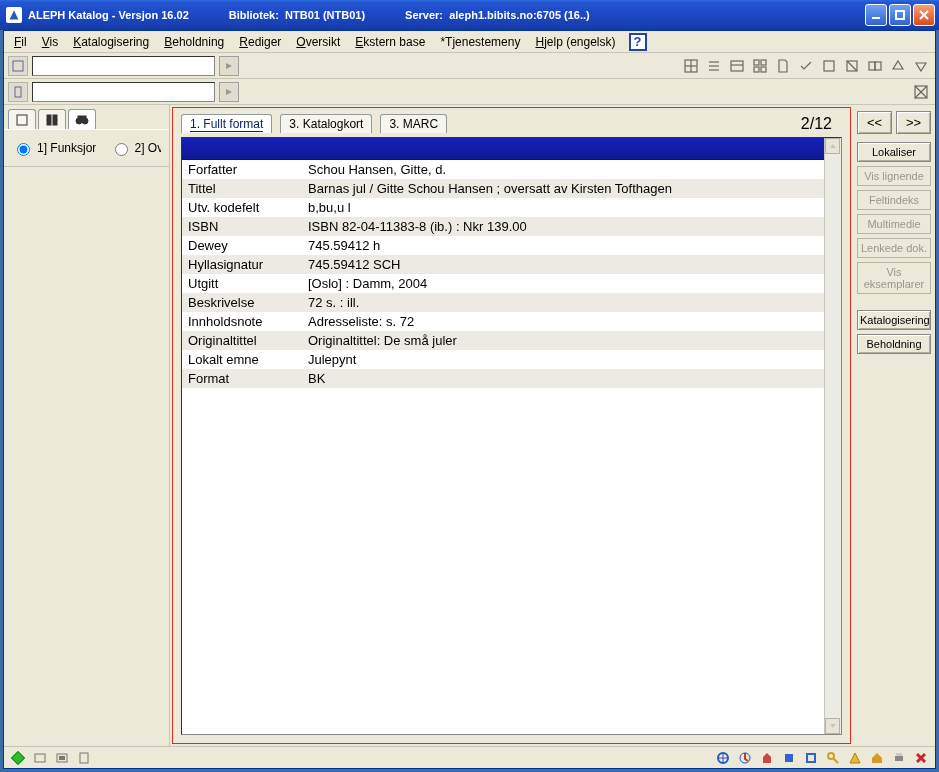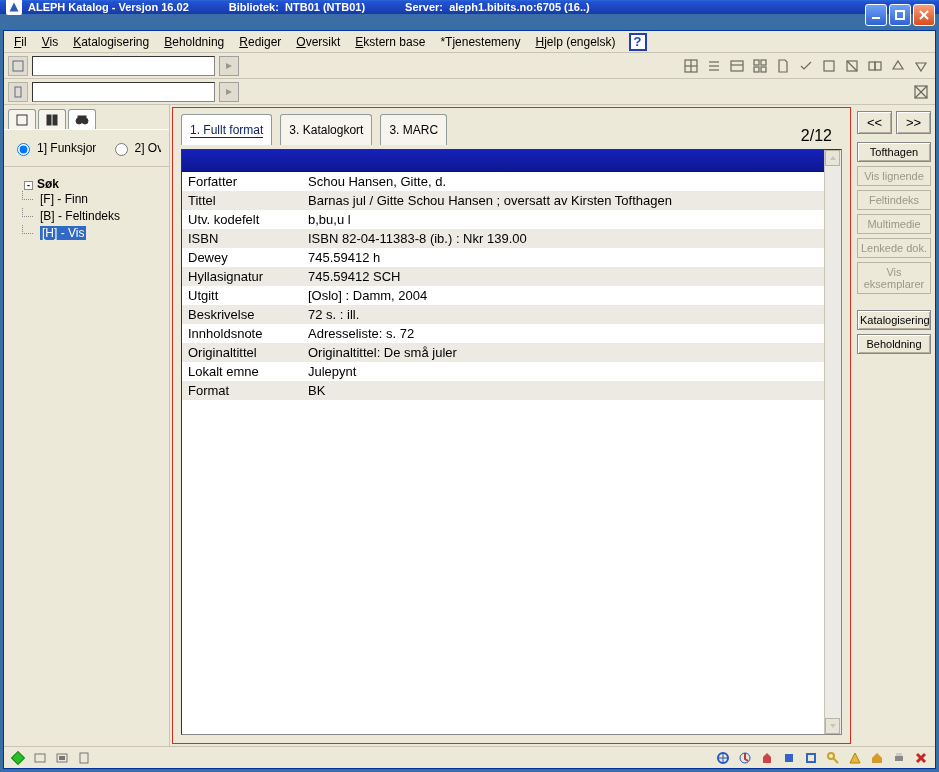--- a/index.html
+++ b/index.html
@@ -8,21 +8,21 @@
     font-family: Tahoma, Verdana, sans-serif;
     font-size: 11px;
     background: #3b6ea5;
     width: 939px;
     height: 772px;
     overflow: hidden;
     position: relative;
   }
   
   .titlebar {
-    height: 14px;
+    height: 30px;
     background: linear-gradient(to bottom,#2a6bdf 0%,#2556d0 8%,#1e49c8 40%,#1941b5 80%,#153a9f 100%);
     color:#fff;
     display:flex;
     align-items:center;
     padding:0 4px 0 6px;
     position:relative;
   }
   .titlebar .app-icon {
     width:16px;height:16px;margin-right:6px;
     background:#fff; border-radius:2px;
@@ -127,21 +127,21 @@
   }
   .center-area{
     flex:1;border:1px solid #d03020;margin:2px;display:flex;flex-direction:column;min-width:0;
     background:#ece9d8;
   }
   .view-tabs{
     display:flex;gap:8px;padding:6px 8px 4px 8px;font-size:12px;
     align-items:flex-end;
   }
   .view-tabs .tab{
-    border:1px solid #919b9c;border-bottom:none;background:#f6f4ec;padding:8px 8px;border-radius:3px 3px 0 0;color:#000;
+    border:1px solid #919b9c;border-bottom:none;background:#f6f4ec;padding:2px 8px;border-radius:3px 3px 0 0;color:#000;
   }
   .view-tabs .tab.active{background:#fff;color:#0a246a;position:relative;}
   .view-tabs .tab.active span{border-bottom:1px solid #0a246a}
   .counter{margin-left:auto;font-size:16px;color:#000;padding-right:10px}
   .record-wrap{
     flex:1;margin:0 8px 8px 8px;border:1px inset #888;background:#fff;display:flex;min-height:0;
   }
   .record-scroll{flex:1;overflow:hidden;}
   .record-header{
     height:22px;background:linear-gradient(to bottom,#1420b8,#0e1893);border-bottom:1px solid #0a1070;
@@ -356,28 +356,20 @@
       <div class="radio-row">
         <label>
             <input type="radio" name="lopt" checked="" style=""> 
             <span>1] Funksjon</span>
           </label>
         <label>
             <input type="radio" name="lopt" style=""> 
             <span>2] Ov</span>
           </label>
       </div>
-      <div class="tree">
-        <div class="root-node">
-          <span class="plusminus">-</span><span>Søk</span>
-        </div>
-        <div class="node twig">[F] - Finn</div>
-        <div class="node twig">[B] - Feltindeks</div>
-        <div class="node twig last"><span class="sel">[H] - Vis</span></div>
-      </div>
     </div>
 
     <div class="right-pane">
 
       <div class="center-area">
         <div class="view-tabs">
           <div class="tab active"><span>1. Fullt format</span></div>
           <div class="tab">3. Katalogkort</div>
           <div class="tab">3. MARC</div>
           <div class="counter">2/12</div>
@@ -448,21 +440,21 @@
               </div>
           </div>
         </div>
       </div>
 
       <div class="right-buttons">
         <div class="nav-buttons">
           <div class="btn small">&lt;&lt;</div>
           <div class="btn small">&gt;&gt;</div>
         </div>
-        <div class="btn">Tofthagen</div>
+        <div class="btn">Lokaliser</div>
         <div class="btn disabled">Vis lignende</div>
         <div class="btn disabled">Feltindeks</div>
         <div class="btn disabled">Multimedie</div>
         <div class="btn disabled">Lenkede dok.</div>
         <div class="btn disabled">Vis eksemplarer</div>
         <div style="height:8px"></div>
         <div class="btn">Katalogisering</div>
         <div class="btn">Beholdning</div>
       </div>
 

